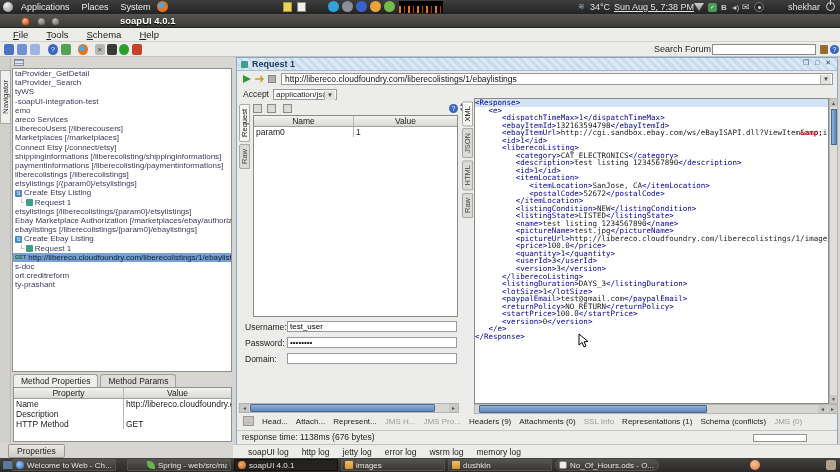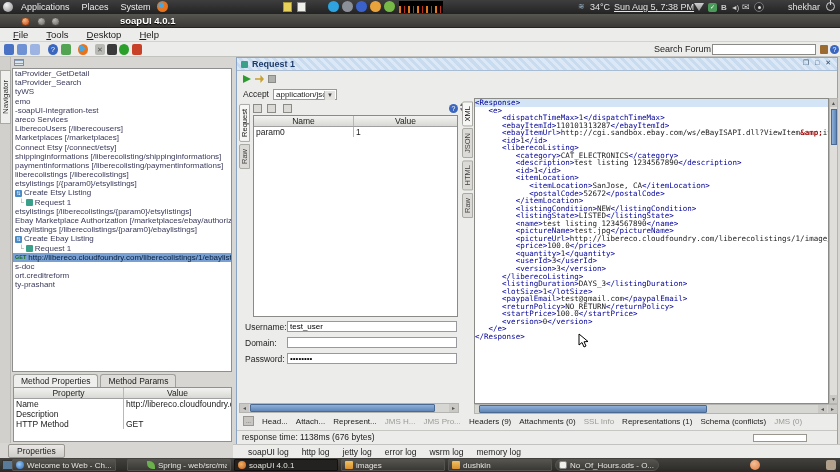--- a/index.html
+++ b/index.html
@@ -200,21 +200,21 @@
   <div class="app-titlebar">
     <div class="wbtn wbtn-close"></div>
     <div class="wbtn wbtn-min"></div>
     <div class="wbtn wbtn-max"></div>
     <span class="app-title">soapUI 4.0.1</span>
   </div>
 
   <div class="menubar">
       <span class="menubar-item">File</span>
       <span class="menubar-item">Tools</span>
-      <span class="menubar-item">Desktop</span>
+      <span class="menubar-item">Schema</span>
       <span class="menubar-item">Help</span>
     </div>
 
   <div class="toolbar">
     <span class="tbi" style="left:4px;background:#4a72c4;"></span>
     <span class="tbi" style="left:17px;background:#6f92d4;"></span>
     <span class="tbi" style="left:30px;background:#9db4e2;"></span>
     <span class="tbi" style="left:48px;background:#3a66c0;border-radius:50%;">?</span>
     <span class="tbi" style="left:61px;background:#52a452;"></span>
     <span class="tbi" style="left:78px;background:radial-gradient(circle at 40% 40%, #4aa7e0 0 30%, #e8731a 35%);border-radius:50%;"></span>
@@ -228,22 +228,22 @@
     <span class="sf-icon-2">?</span>
   </div>
 
   <div class="nav-strip"></div>
   <div class="nav-side-tab">Navigator</div>
   <div class="nav-mini-icon"></div>
   <div class="tree-box">
       <div class="tree-item"><span>taProvider_GetDetail</span></div>
       <div class="tree-item"><span>taProvider_Search</span></div>
       <div class="tree-item"><span>tyWS</span></div>
+      <div class="tree-item"><span>-soapUI-integration-test</span></div>
       <div class="tree-item"><span>emo</span></div>
-      <div class="tree-item"><span>-soapUI-integration-test</span></div>
       <div class="tree-item"><span>areco Services</span></div>
       <div class="tree-item"><span>LiberecoUsers [/liberecousers]</span></div>
       <div class="tree-item"><span>Marketplaces [/marketplaces]</span></div>
       <div class="tree-item"><span>Connect Etsy [/connect/etsy]</span></div>
       <div class="tree-item"><span>shippinginformations [/liberecolisting/shippinginformations]</span></div>
       <div class="tree-item"><span>paymentinformations [/liberecolisting/paymentinformations]</span></div>
       <div class="tree-item"><span>liberecolistings [/liberecolistings]</span></div>
       <div class="tree-item"><span>etsylistings [/{param0}/etsylistings]</span></div>
       <div class="tree-item"><span class="ti-testcase">⇅</span><span>Create Etsy Listing</span></div>
       <div class="tree-item"><span class="branch">&nbsp;&nbsp;└ </span><span class="ti-request"></span><span>Request 1</span></div>
@@ -286,20 +286,24 @@
   <div class="req-window">
     <div class="req-titlebar">
       <span class="req-title-icon"></span>
       <span class="req-title">Request 1</span>
       <span class="req-winbtns">❐ □ ✕</span>
     </div>
     <div class="req-toolbar">
       <span class="play-icon"></span>
       <span class="addts-icon"></span>
       <span class="stop-icon"></span>
+      <div class="url-combo">
+        <span>http://libereco.cloudfoundry.com/liberecolistings/1/ebaylistings</span>
+        <span class="combo-arrow">▼</span>
+      </div>
     </div>
     <div class="accept-row">
       <span class="accept-label">Accept</span>
       <div class="accept-combo">
         <span>application/json</span>
         <span class="combo-arrow">▼</span>
       </div>
     </div>
 
     <div class="side-tabs" style="left:2px; top:46px;">
@@ -323,26 +327,26 @@
             <span class="c2">1</span>
           </div>
         </div>
     </div>
     <div class="auth-form">
         <div class="auth-row">
           <span class="auth-label">Username:</span>
           <input class="auth-input" value="test_user" style="">
         </div>
         <div class="auth-row">
+          <span class="auth-label">Password:</span>
+          <input class="auth-input" value="••••••••" style="">
+        </div>
+        <div class="auth-row">
           <span class="auth-label">Domain:</span>
           <input class="auth-input" value="" style="">
-        </div>
-        <div class="auth-row">
-          <span class="auth-label">Password:</span>
-          <input class="auth-input" value="••••••••" style="">
         </div>
       </div>
     <div class="hscroll" style="left:2px; top:345px; width:220px;">
       <span class="hs-arrow" style="left:0;">◄</span>
       <span class="hs-thumb" style="left:10px; width:185px;"></span>
       <span class="hs-arrow" style="right:0;">►</span>
     </div>
     <div class="bottom-tabs" style="left:6px; top:356px; height:14px;">
       <span class="mini-tab-box">...</span>
       <span style="display:flex;gap:8px;">
@@ -359,21 +363,21 @@
     <div class="side-tabs" style="left:225px; top:43px;">
         <div class="side-tab selected">XML</div>
         <div class="side-tab">JSON</div>
         <div class="side-tab">HTML</div>
         <div class="side-tab">Raw</div>
       </div>
     <div class="xml-box">
         <div class="xml-line current"><span class="x-t">&lt;Response&gt;</span></div>
         <div class="xml-line"><span class="x-t">   &lt;e&gt;</span></div>
         <div class="xml-line"><span class="x-t">      &lt;dispatchTimeMax&gt;</span><span class="x-v">1</span><span class="x-t">&lt;/dispatchTimeMax&gt;</span></div>
-        <div class="xml-line"><span class="x-t">      &lt;ebayItemId&gt;</span><span class="x-v">110101313287</span><span class="x-t">&lt;/ebayItemId&gt;</span></div>
+        <div class="xml-line"><span class="x-t">      &lt;ebayItemId&gt;</span><span class="x-v">132163594798</span><span class="x-t">&lt;/ebayItemId&gt;</span></div>
         <div class="xml-line"><span class="x-t">      &lt;ebayItemUrl&gt;</span><span class="x-v">http://cgi.sandbox.ebay.com/ws/eBayISAPI.dll?ViewItem</span><span class="x-r">&amp;amp;</span><span class="x-v">item=110101313287</span></div>
         <div class="xml-line"><span class="x-t">      &lt;id&gt;</span><span class="x-v">1</span><span class="x-t">&lt;/id&gt;</span></div>
         <div class="xml-line"><span class="x-t">      &lt;liberecoListing&gt;</span></div>
         <div class="xml-line"><span class="x-t">         &lt;category&gt;</span><span class="x-v">CAT_ELECTRONICS</span><span class="x-t">&lt;/category&gt;</span></div>
         <div class="xml-line"><span class="x-t">         &lt;description&gt;</span><span class="x-v">test listing 1234567890</span><span class="x-t">&lt;/description&gt;</span></div>
         <div class="xml-line"><span class="x-t">         &lt;id&gt;</span><span class="x-v">1</span><span class="x-t">&lt;/id&gt;</span></div>
         <div class="xml-line"><span class="x-t">         &lt;itemLocation&gt;</span></div>
         <div class="xml-line"><span class="x-t">            &lt;itemLocation&gt;</span><span class="x-v">SanJose, CA</span><span class="x-t">&lt;/itemLocation&gt;</span></div>
         <div class="xml-line"><span class="x-t">            &lt;postalCode&gt;</span><span class="x-v">52672</span><span class="x-t">&lt;/postalCode&gt;</span></div>
         <div class="xml-line"><span class="x-t">         &lt;/itemLocation&gt;</span></div>

